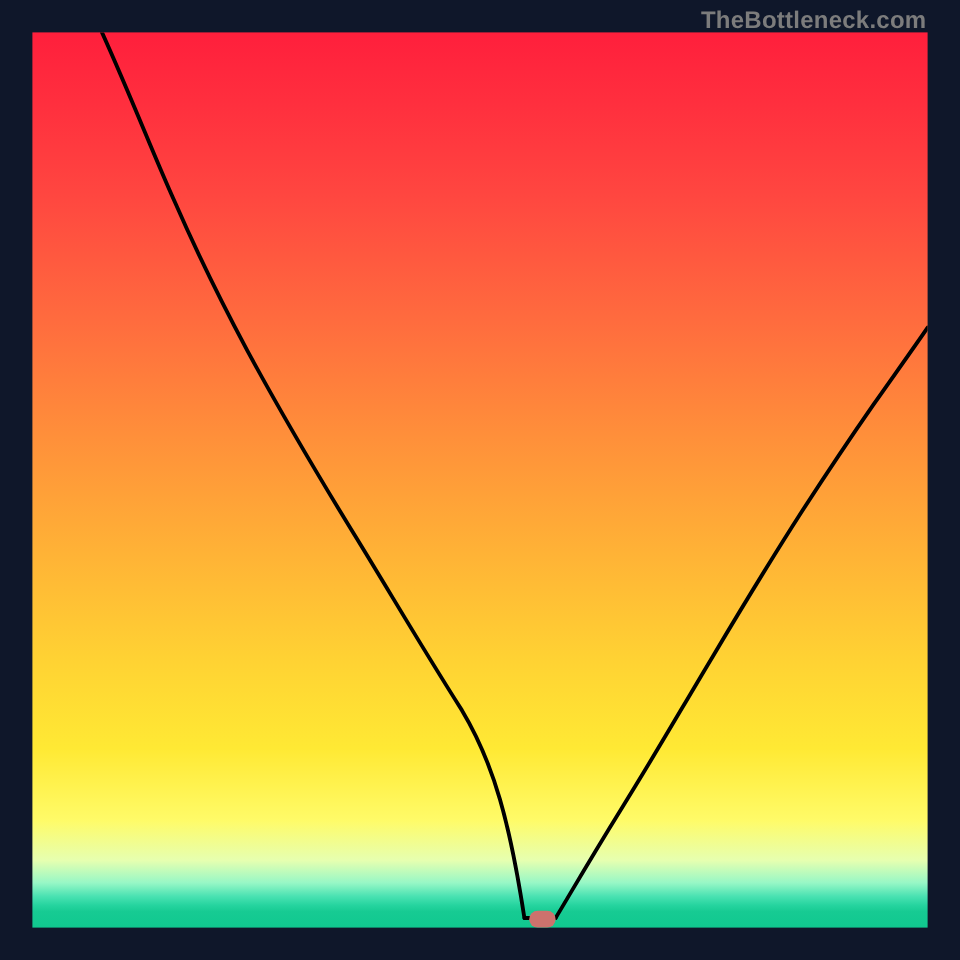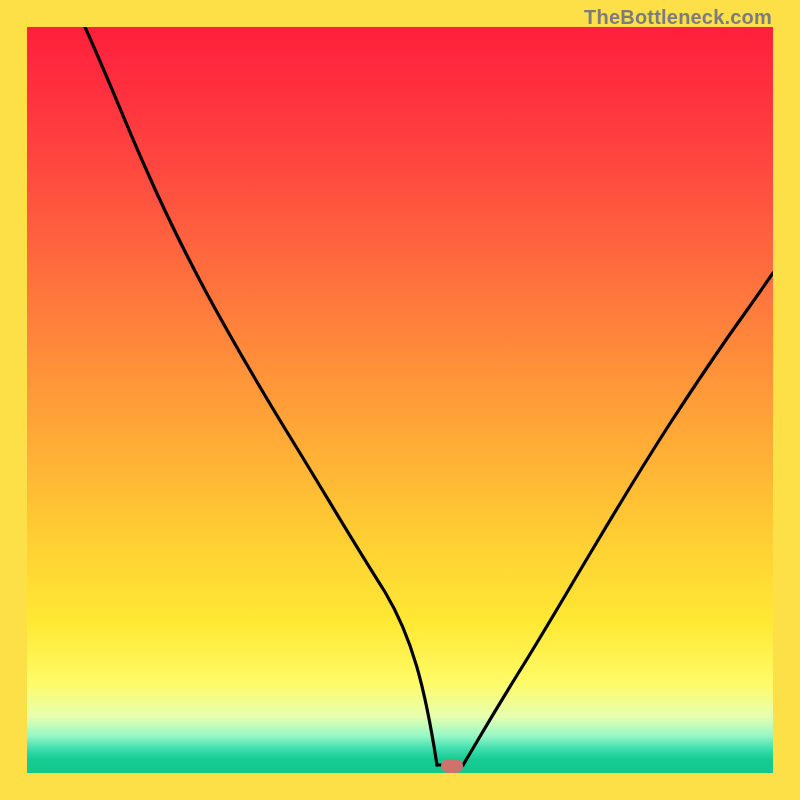--- a/index.html
+++ b/index.html
@@ -1,20 +1,20 @@
 <!DOCTYPE html>
 <html><head>
 <meta charset="utf-8">
 <style>
   * { margin: 0; padding: 0; box-sizing: border-box; }
   html, body { width: 800px; height: 800px; overflow: hidden; background: #000; }
   .frame {
     width: 800px;
     height: 800px;
-    background: #fde047;
+    background: #0f172a;
     position: relative;
   }
   .plot-area {
     position: absolute;
     left: 27px;
     top: 27px;
     width: 746px;
     height: 746px;
     
     background: linear-gradient(to bottom,

